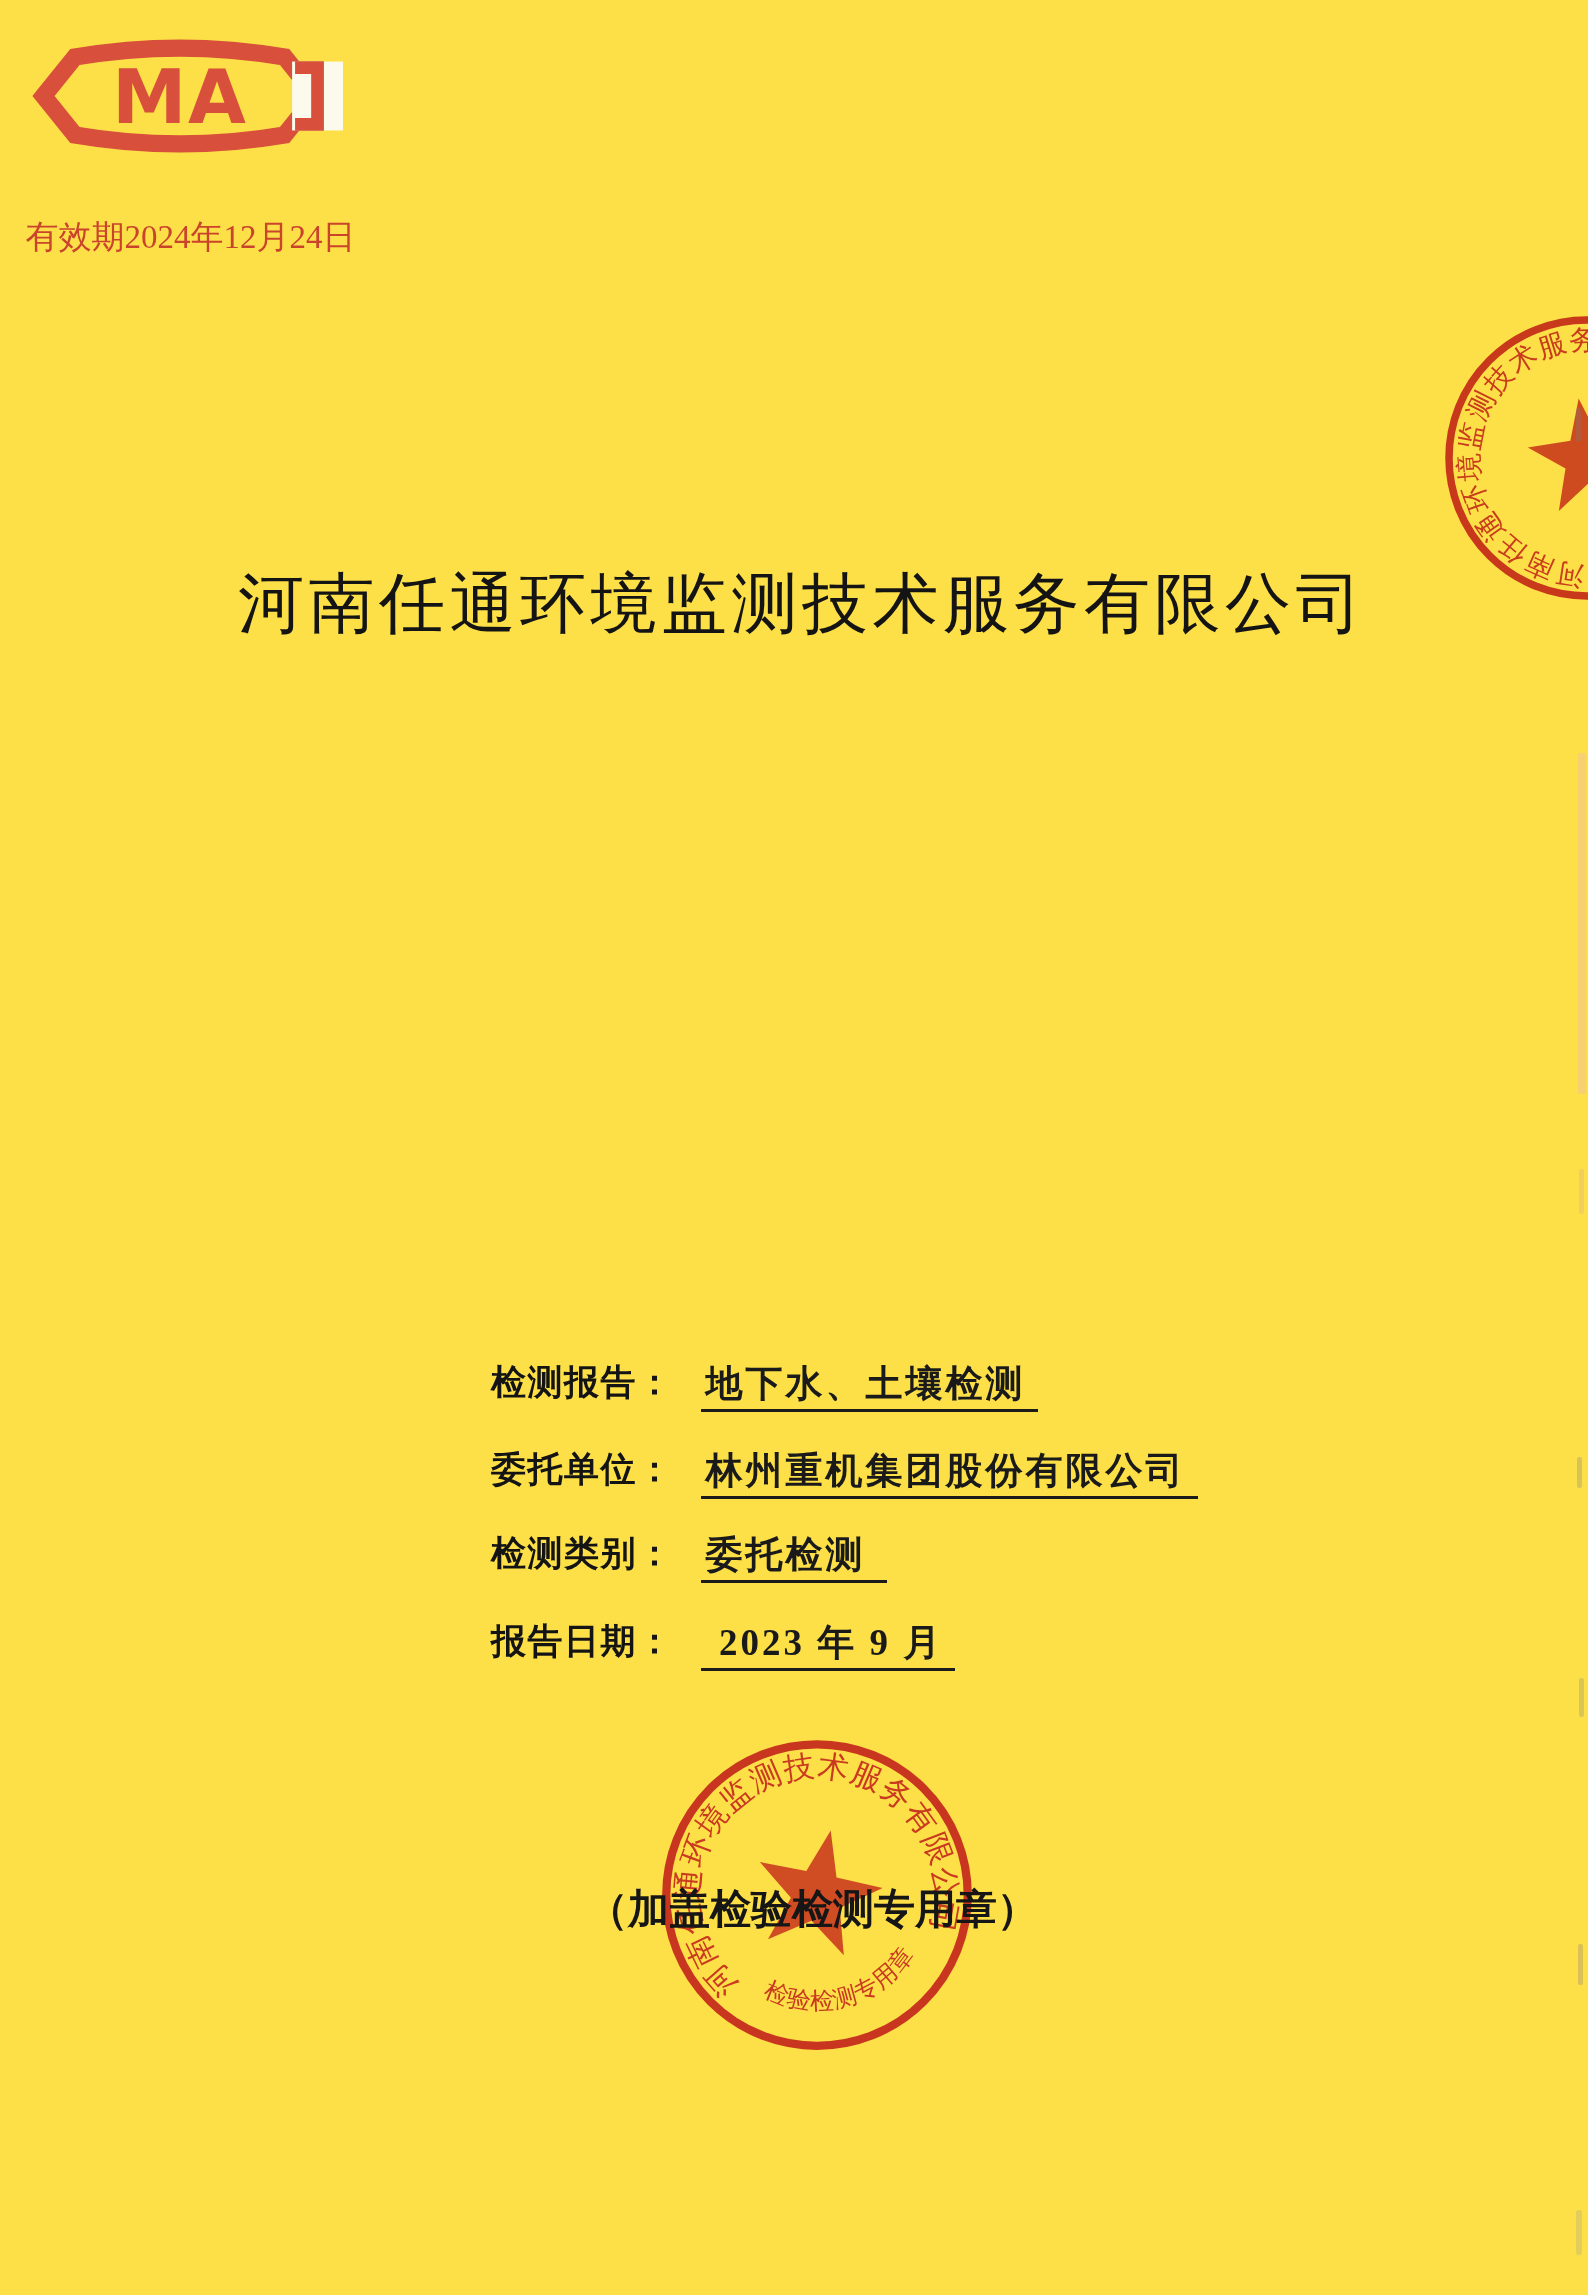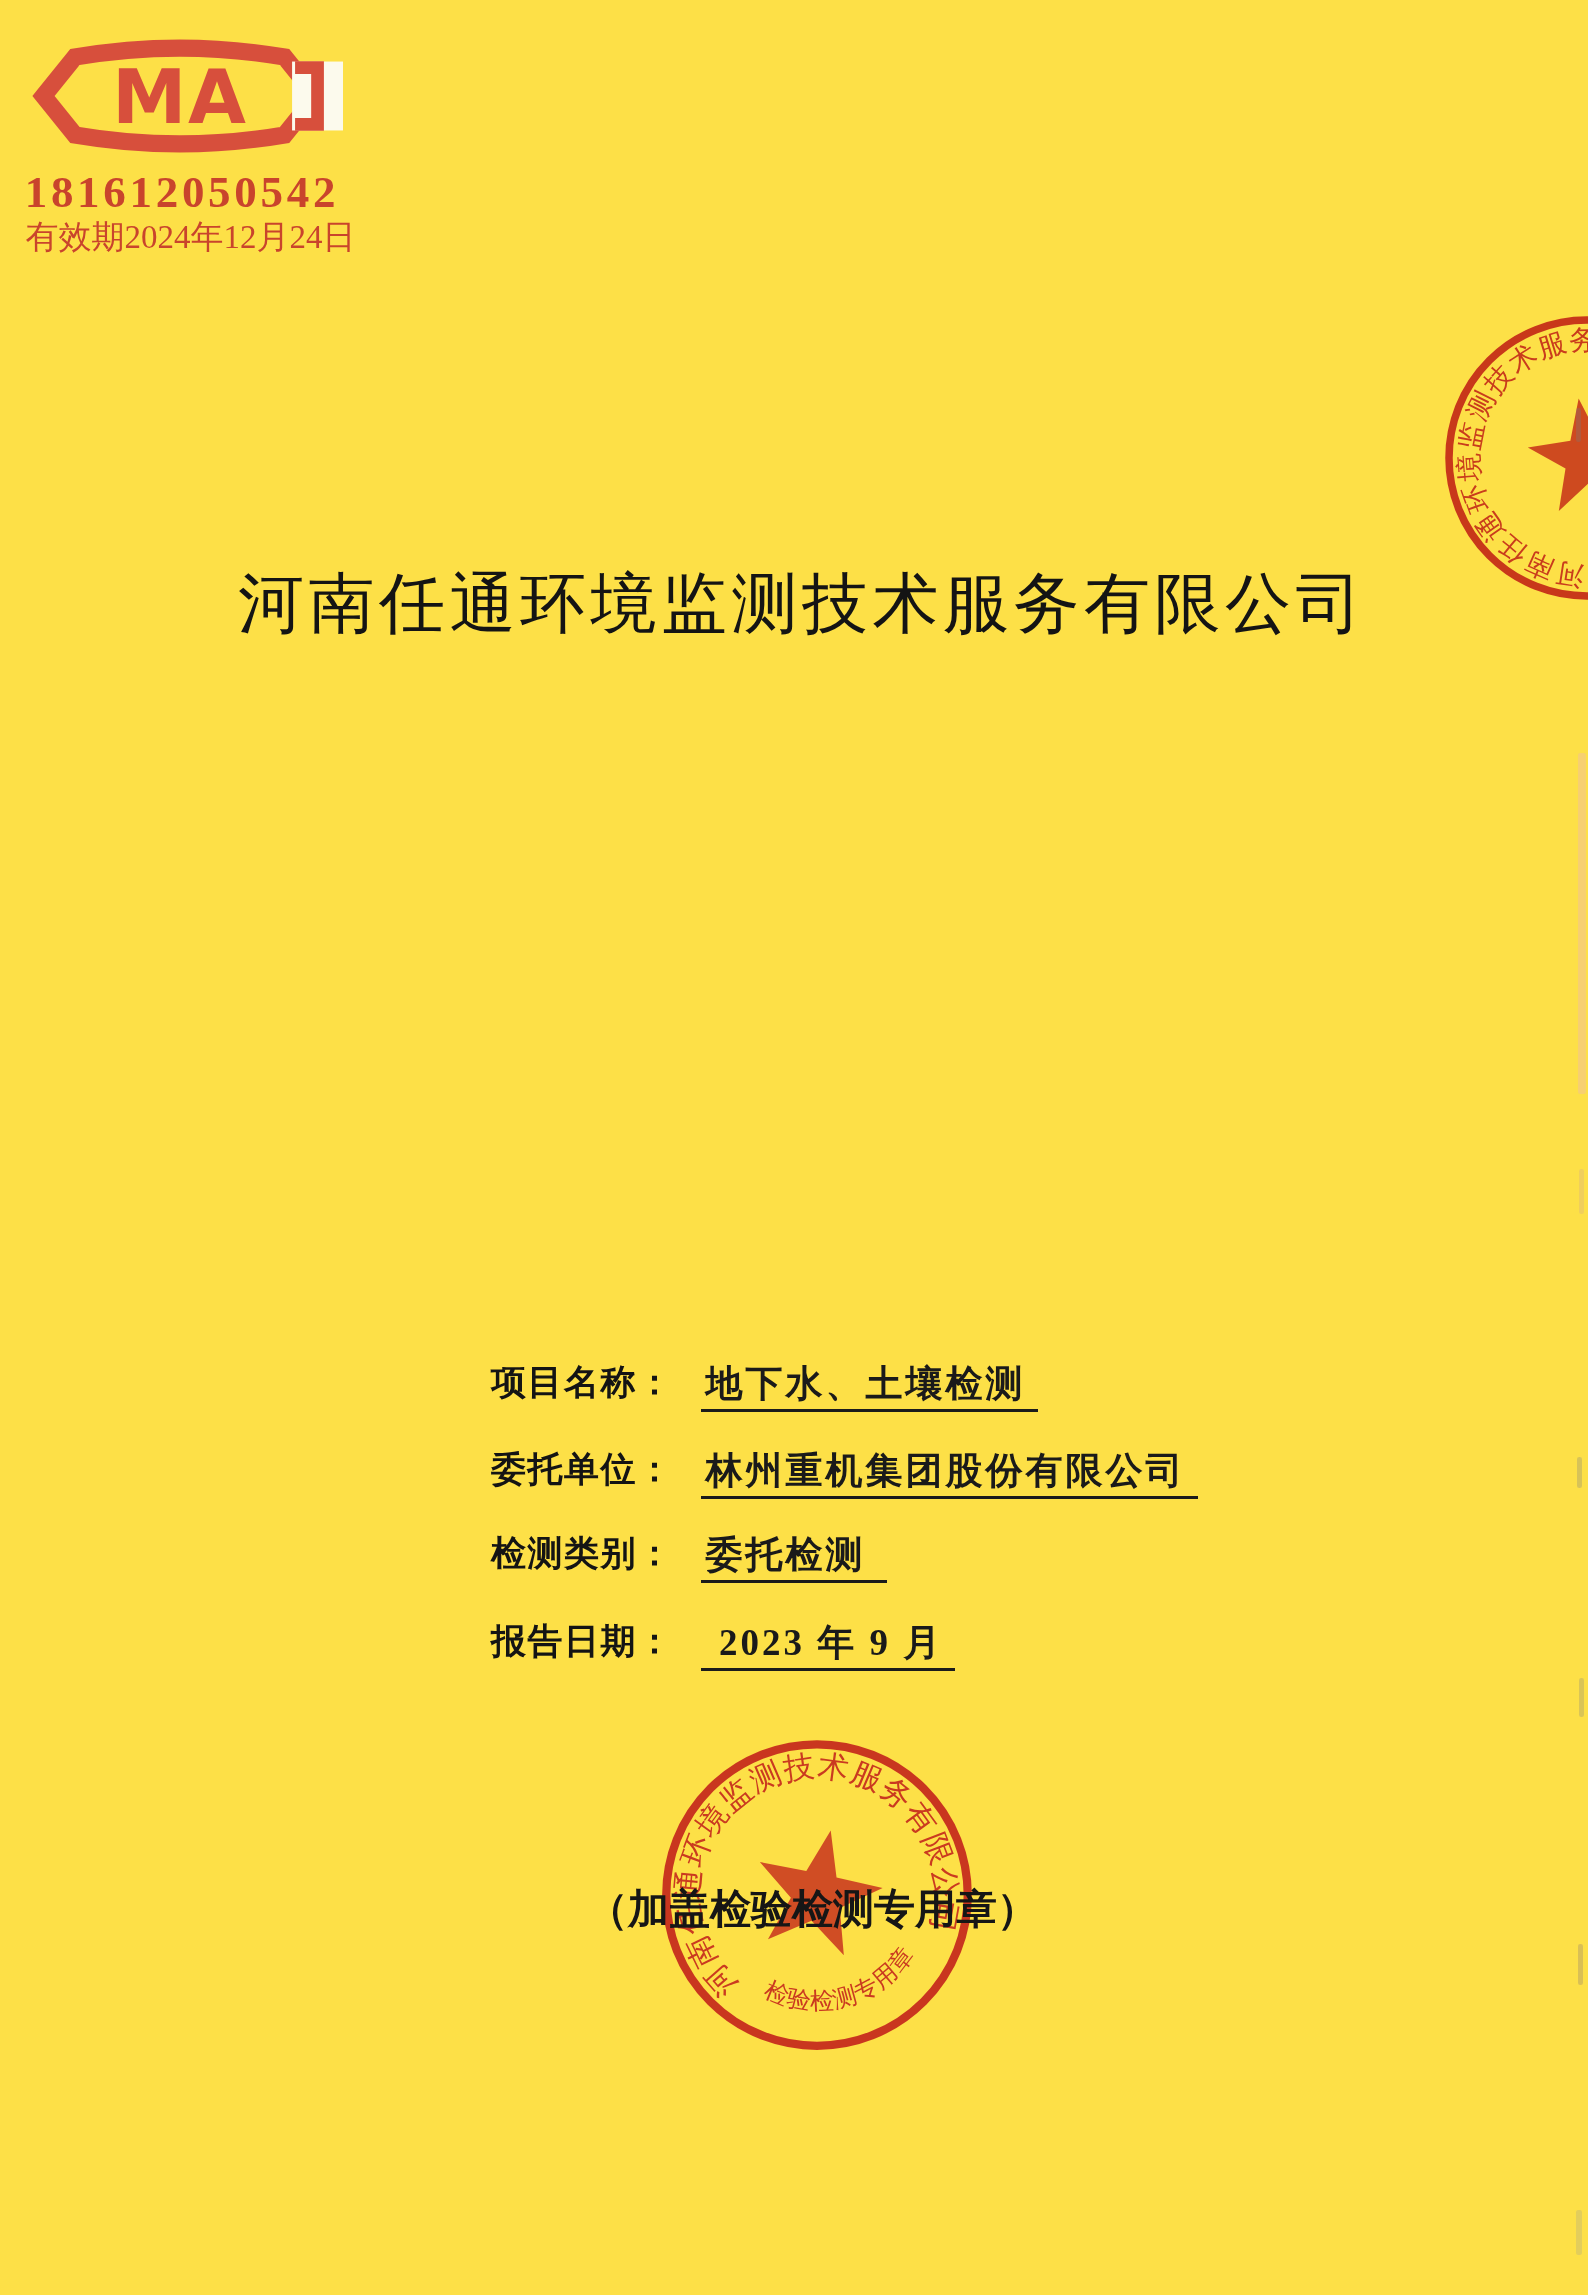--- a/index.html
+++ b/index.html
@@ -87,21 +87,20 @@
 
   <div class="cma">
     <svg width="322" height="135" viewBox="0 0 430 180">
       <g stroke="#d5453c" fill="none">
         <path d="M 30 88 L 72 36 Q 212 12 352 36 L 394 88 L 352 140 Q 212 164 72 140 Z" stroke-width="23"></path>
       </g>
       <rect x="362" y="42" width="68" height="92" fill="#fcfcfa"></rect>
       <path d="M 366 50 H 396 V 126 H 366" stroke="#d5453c" stroke-width="17" fill="none"></path>
       <text x="212" y="124" text-anchor="middle" font-family="'DejaVu Sans',sans-serif" font-size="100" font-weight="700" letter-spacing="2" fill="#d5453c">MA</text>
     </svg>
-    <div class="cma-number">181612050542</div>
     <div class="cma-date">有效期2024年12月24日</div>
   </div>
 
   <svg class="seal-corner" viewBox="-200 -200 400 400">
     <circle cx="0" cy="0" r="184" fill="none" stroke="#c02015" stroke-width="10" opacity="0.88"></circle>
     <g transform="rotate(-55)" opacity="0.85" class="seal-text">
       <defs>
         <path id="cArcTop" d="M -120.2 81.1 A 145 145 0 1 1 120.2 81.1" fill="none"></path>
         <path id="cArcBot" d="M -96.6 100 A 139 139 0 0 0 96.6 100" fill="none"></path>
       </defs>
@@ -113,21 +112,21 @@
       </text>
     </g>
     <path d="M0,-88 L20.6,-28.3 L83.7,-27.2 L33.3,10.8 L51.7,71.2 L0,35 L-51.7,71.2 L-33.3,10.8 L-83.7,-27.2 L-20.6,-28.3 Z" transform="rotate(-8) scale(0.91)" fill="#c02015" fill-opacity="0.78"></path>
   </svg>
 
   <div class="company">河南任通环境监测技术服务有限公司</div>
 
 
 
   <div class="field-row row-1">
-    <span class="field-label">项目名称：</span><span class="field-value">地下水、土壤检测</span>
+    <span class="field-label">检测报告：</span><span class="field-value">地下水、土壤检测</span>
   </div>
   <div class="field-row row-2">
     <span class="field-label">委托单位：</span><span class="field-value">林州重机集团股份有限公司</span>
   </div>
   <div class="field-row row-3">
     <span class="field-label">检测类别：</span><span class="field-value">委托检测</span>
   </div>
   <div class="field-row row-4">
     <span class="field-label">报告日期：</span><span class="field-value">2023 年 9 月</span>
   </div>

